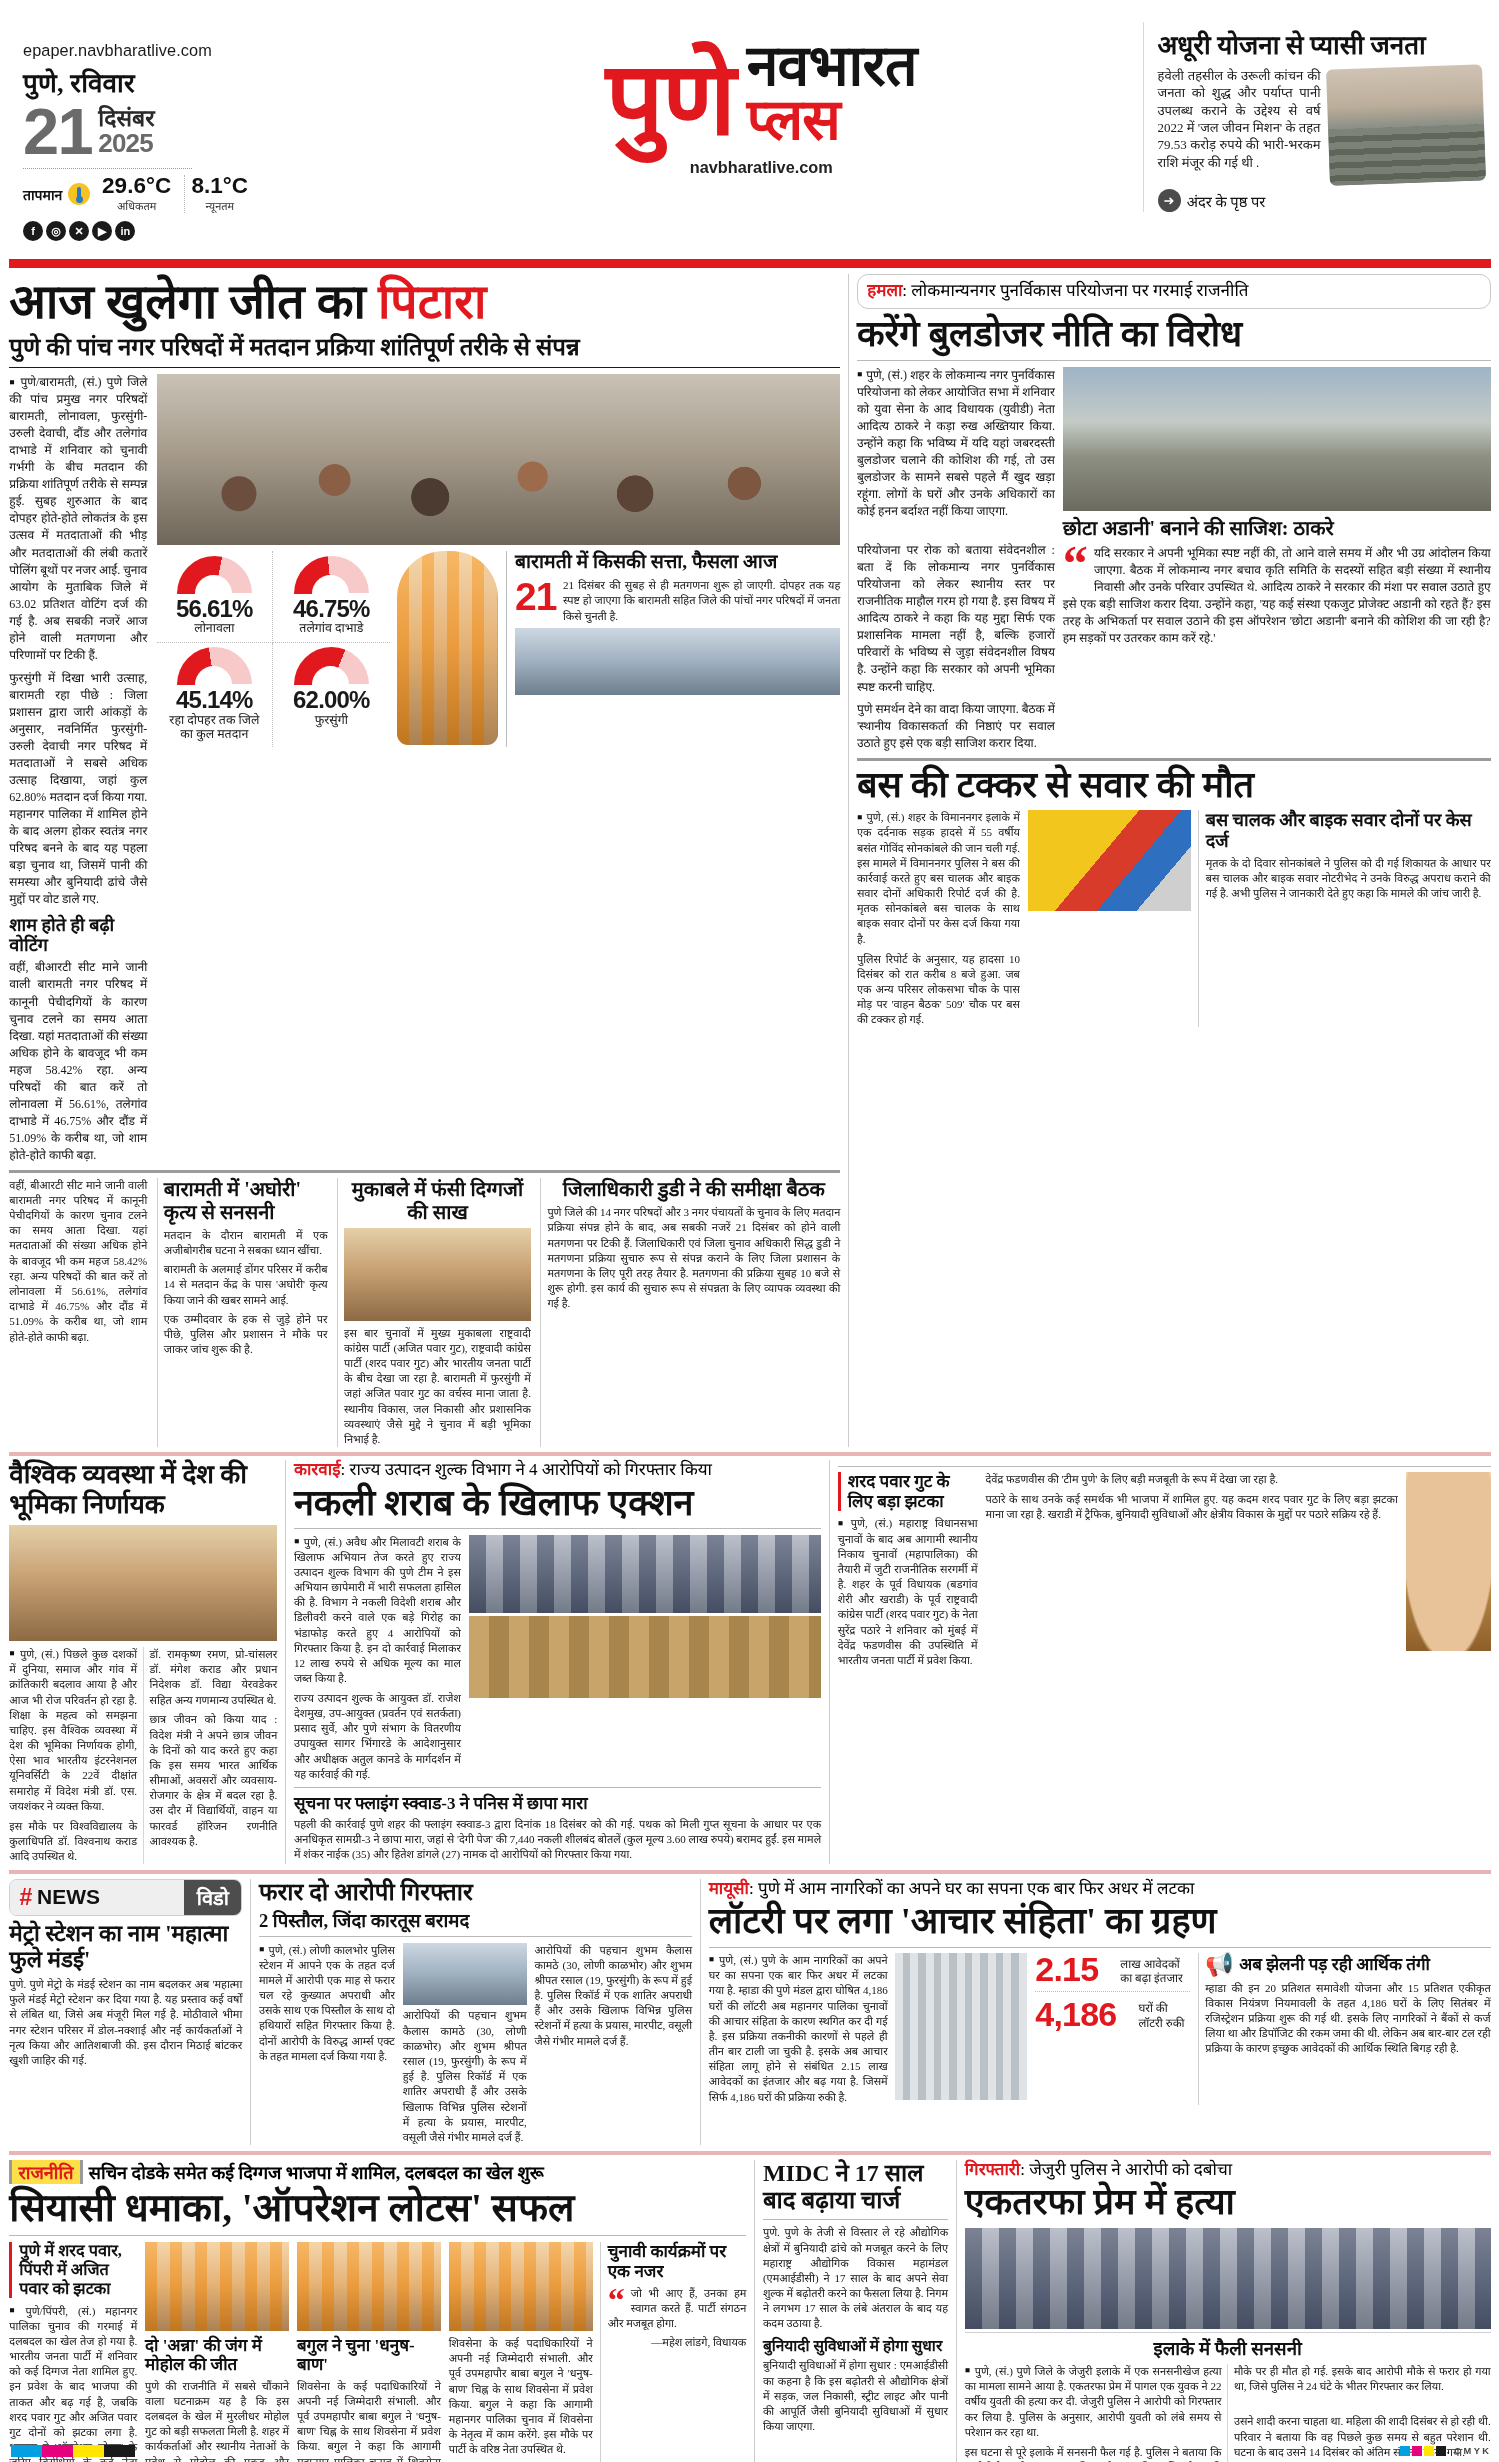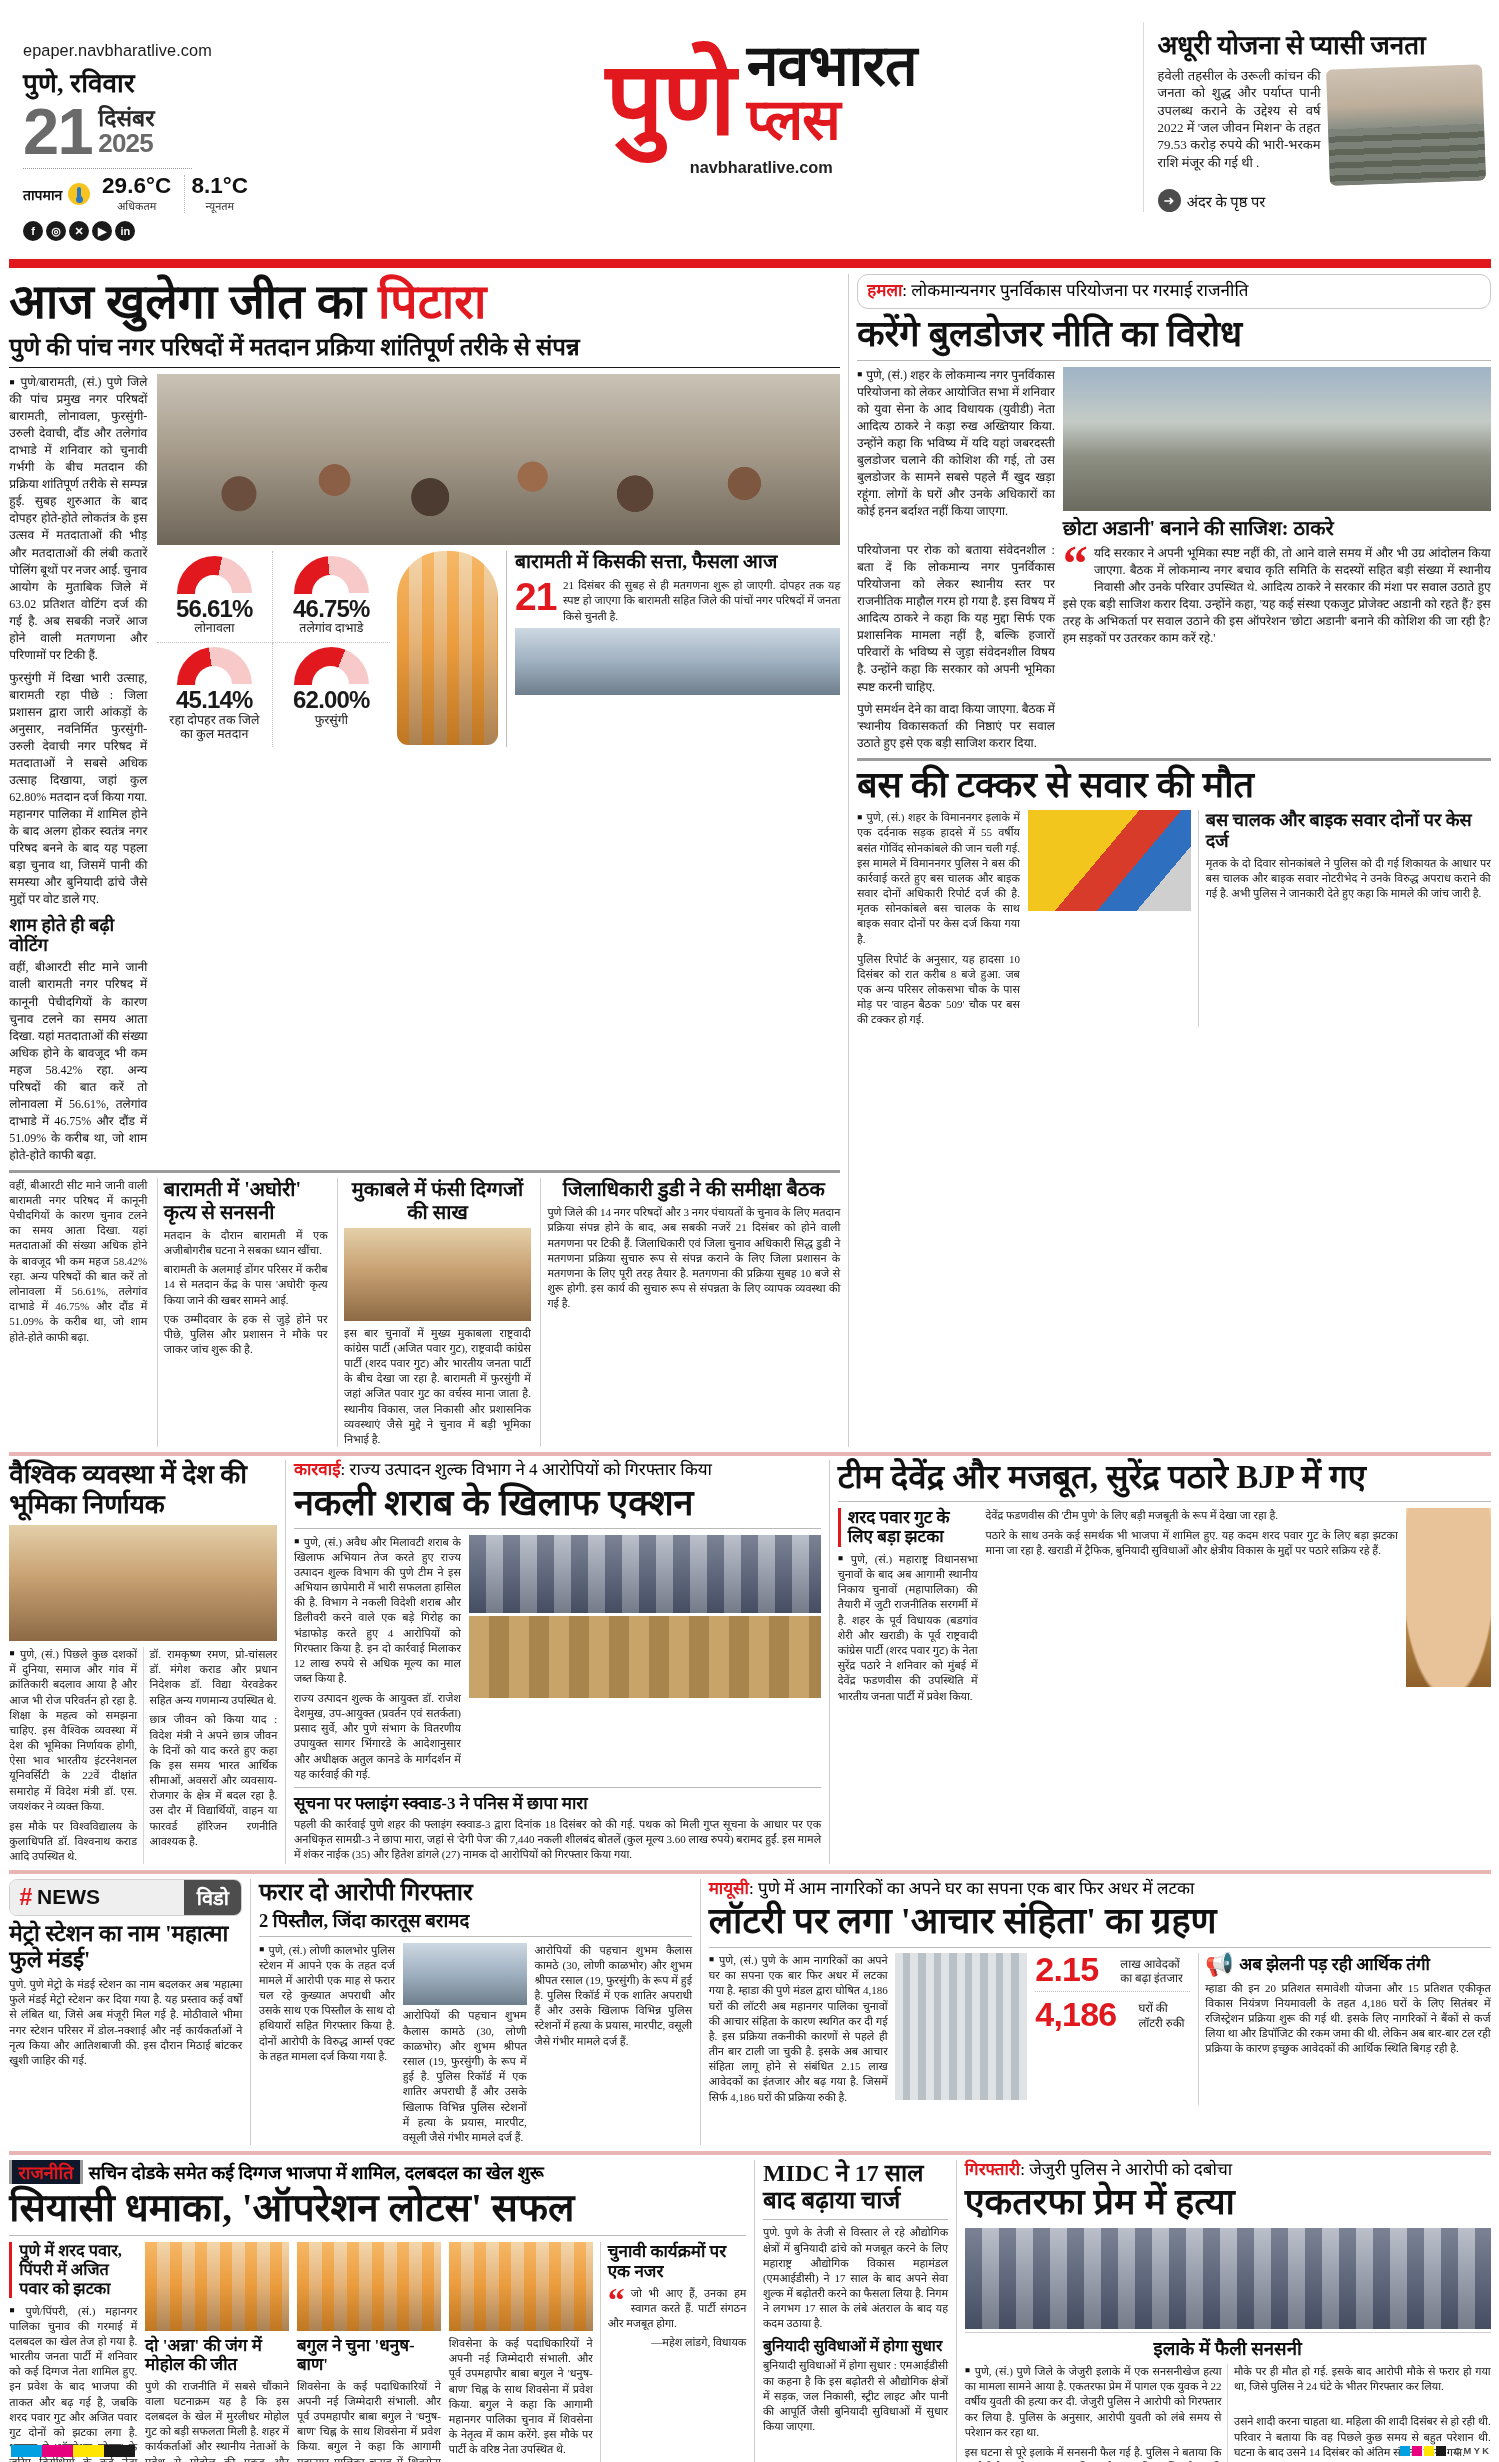--- a/index.html
+++ b/index.html
@@ -236,21 +236,21 @@
 
   
   .roundbox {
     border: 1.6px solid #c9c9c9; border-radius: 11px; padding: 6.2px 9.3px;
   }
   .tagbar {
     display: inline-flex; align-items: center; gap: 6.2px;
     font-size: 18px; font-weight: bold;
   }
   .tag-red {
-    background: #0f172a; color: #e1181e; font-weight: bold;
+    background: #fde047; color: #e1181e; font-weight: bold;
     border-left: 3.1px solid #9a9a9a; border-right: 3.1px solid #9a9a9a;
     padding: 0 6.2px;
   }
   .newsvid {
     display: flex; border-radius: 7.8px; overflow: hidden; border: 0.8px solid #cfcfcf;
   }
   .nv-a {
     background: #efefef; flex: 1; display: flex; align-items: center;
     gap: 4.7px; padding: 3.9px 9.3px;
     font-family: "Liberation Sans", sans-serif; font-size: 21px; font-weight: bold; color: #111;
@@ -513,21 +513,20 @@
           <div class="ph police" style="height:78px;"></div>
           <div class="ph boxes" style="height:82px; margin-top:3.1px;"></div>
         </div>
       </div>
       <div class="sep-thin" style="margin:5.4px 0;"></div>
       <div class="hl-sm" style="font-size:17px;">सूचना पर फ्लाइंग स्क्वाड-3 ने पनिस में छापा मारा</div>
       <p class="body-t sm" style="margin-top:3.9px;">पहली की कार्रवाई पुणे शहर की फ्लाइंग स्क्वाड-3 द्वारा दिनांक 18 दिसंबर को की गई. पथक को मिली गुप्त सूचना के आधार पर एक अनधिकृत सामग्री-3 ने छापा मारा, जहां से 'देगी पेज' की 7,440 नकली शीलबंद बोतलें (कुल मूल्य 3.60 लाख रुपये) बरामद हुईं. इस मामले में शंकर नाईक (35) और हितेश डांगले (27) नामक दो आरोपियों को गिरफ्तार किया गया.</p>
     </div>
 
     <div style="flex:1; border-left:1.6px solid #cccccc; padding-left:7.8px;">
-      <h2 class="hl-lg" style="font-size:33px;">टीम देवेंद्र और मजबूत, सुरेंद्र पठारे BJP में गए</h2>
       <div class="sep-thin" style="margin:5.4px 0;"></div>
       <div style="display:flex; gap:7.8px;">
         <div style="width:140px;">
           <div class="redbar-left hl-sm" style="font-size:17px;">शरद पवार गुट के लिए बड़ा झटका</div>
           <p class="body-t sm sq" style="margin-top:5.4px;">पुणे, (सं.) महाराष्ट्र विधानसभा चुनावों के बाद अब आगामी स्थानीय निकाय चुनावों (महापालिका) की तैयारी में जुटी राजनीतिक सरगर्मी में है. शहर के पूर्व विधायक (बडगांव शेरी और खराडी) के पूर्व राष्ट्रवादी कांग्रेस पार्टी (शरद पवार गुट) के नेता सुरेंद्र पठारे ने शनिवार को मुंबई में देवेंद्र फडणवीस की उपस्थिति में भारतीय जनता पार्टी में प्रवेश किया.</p>
         </div>
         <div style="flex:1;">
           <p class="body-t sm">देवेंद्र फडणवीस की 'टीम पुणे' के लिए बड़ी मजबूती के रूप में देखा जा रहा है.</p>
           <p class="body-t sm" style="margin-top:4.7px;">पठारे के साथ उनके कई समर्थक भी भाजपा में शामिल हुए. यह कदम शरद पवार गुट के लिए बड़ा झटका माना जा रहा है. खराडी में ट्रैफिक, बुनियादी सुविधाओं और क्षेत्रीय विकास के मुद्दों पर पठारे सक्रिय रहे हैं.</p>
         </div>

